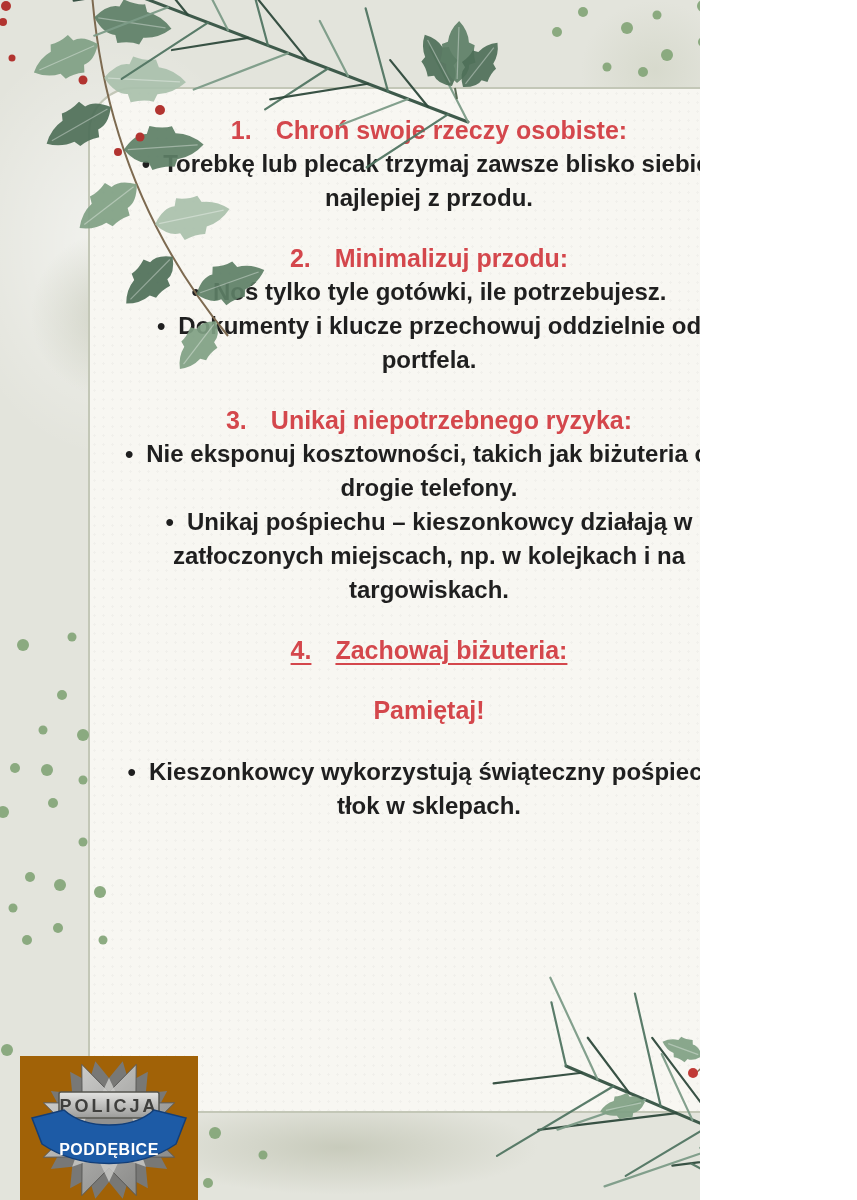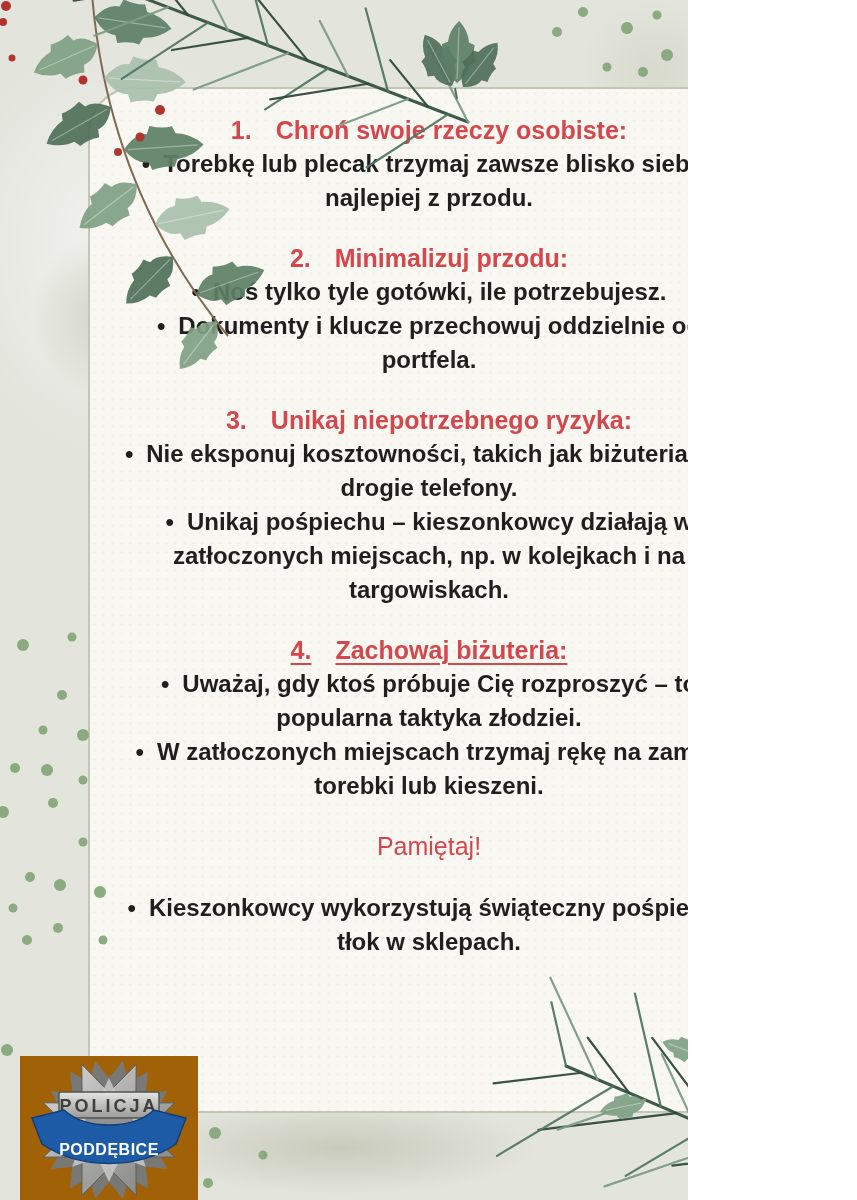--- a/index.html
+++ b/index.html
@@ -1,19 +1,20 @@
 <!DOCTYPE html>
 <html><head>
 <meta charset="utf-8">
 <style>
   html,body{margin:0;padding:0;}
   .stage{
     position:relative;width:688px;height:1200px;overflow:hidden;
     background:#e3e4dc;
     font-family:"Liberation Sans",sans-serif;
+    padding-left:12px;
   }
   .blob{position:absolute;pointer-events:none;}
   .b1{left:-50px;top:30px;width:320px;height:430px;background:radial-gradient(ellipse at center,rgba(255,255,255,.55) 0%,rgba(255,255,255,0) 70%);}
   .b2{left:590px;top:290px;width:280px;height:340px;background:radial-gradient(ellipse at center,rgba(255,255,255,.5) 0%,rgba(255,255,255,0) 70%);}
   .b3{left:30px;top:230px;width:170px;height:170px;background:radial-gradient(ellipse at center,rgba(182,186,166,.55) 0%,rgba(182,186,166,0) 70%);}
   .b4{left:140px;top:1100px;width:400px;height:95px;background:radial-gradient(ellipse at center,rgba(182,186,166,.6) 0%,rgba(182,186,166,0) 70%);}
   .b5{left:795px;top:540px;width:90px;height:460px;background:radial-gradient(ellipse at center,rgba(255,255,255,.65) 0%,rgba(255,255,255,0) 70%);}
   .b6{left:580px;top:0px;width:150px;height:140px;background:radial-gradient(ellipse at center,rgba(205,209,192,.55) 0%,rgba(205,209,192,0) 70%);}
   .b7{left:640px;top:760px;width:200px;height:260px;background:radial-gradient(ellipse at center,rgba(255,255,255,.45) 0%,rgba(255,255,255,0) 70%);}
 
@@ -34,21 +35,21 @@
   .sec{margin:0 0 26px 0;}
   .sec-title{
     margin:0;font-size:25px;line-height:34px;font-weight:bold;color:#d4474c;
   }
   .sec-title.u{text-decoration:underline;text-underline-offset:4px;text-decoration-thickness:2px;}
   .sec-num{margin-right:24px;}
   ul.items{list-style:none;margin:0;padding:0;}
   ul.items li{margin:0;}
   .blt{margin-right:13px;}
   .reminder-title{
-    margin:6px 0 28px 0;font-size:25px;line-height:34px;font-weight:normal;color:#d4474c;
+    margin:6px 0 28px 0;font-size:25px;line-height:34px;font-weight:bold;color:#d4474c;
   }
   #deco{position:absolute;left:0;top:0;pointer-events:none;}
   .badge-wrap{
     position:absolute;left:20px;top:1056px;width:178px;height:144px;
     background:#a16207;
   }
   .badge-wrap svg{display:block;}
 </style>
 </head>
 <body>
@@ -84,24 +85,20 @@
     <section class="sec">
       <h2 class="sec-title"><span class="sec-num">3.</span><span class="sec-text">Unikaj niepotrzebnego ryzyka:</span></h2>
       <ul class="items sec-items">
             <li><span class="blt">•</span><span>Nie eksponuj kosztowności, takich jak biżuteria czy drogie telefony.</span></li>
             <li><span class="blt">•</span><span>Unikaj pośpiechu – kieszonkowcy działają w zatłoczonych miejscach, np. w kolejkach i na targowiskach.</span></li>
           </ul>
     </section>
 
     <section class="sec">
       <h2 class="sec-title u"><span class="sec-num">4.</span><span class="sec-text">Zachowaj biżuteria:</span></h2>
-      <ul class="items sec-items">
-            <li><span class="blt">•</span><span>Uważaj, gdy ktoś próbuje Cię rozproszyć – to popularna taktyka złodziei.</span></li>
-            <li><span class="blt">•</span><span>W zatłoczonych miejscach trzymaj rękę na zamku torebki lub kieszeni.</span></li>
-          </ul>
     </section>
   <h2 class="reminder-title" id="reminder-title">Pamiętaj!</h2>
       <ul class="items" id="reminder-items">
           <li><span class="blt">•</span><span>Kieszonkowcy wykorzystują świąteczny pośpiech i tłok w sklepach.</span></li>
         </ul>
     </div>
   </div>
 
   <svg id="deco" width="857" height="1200" viewBox="0 0 857 1200">
     <g id="g-dots">

